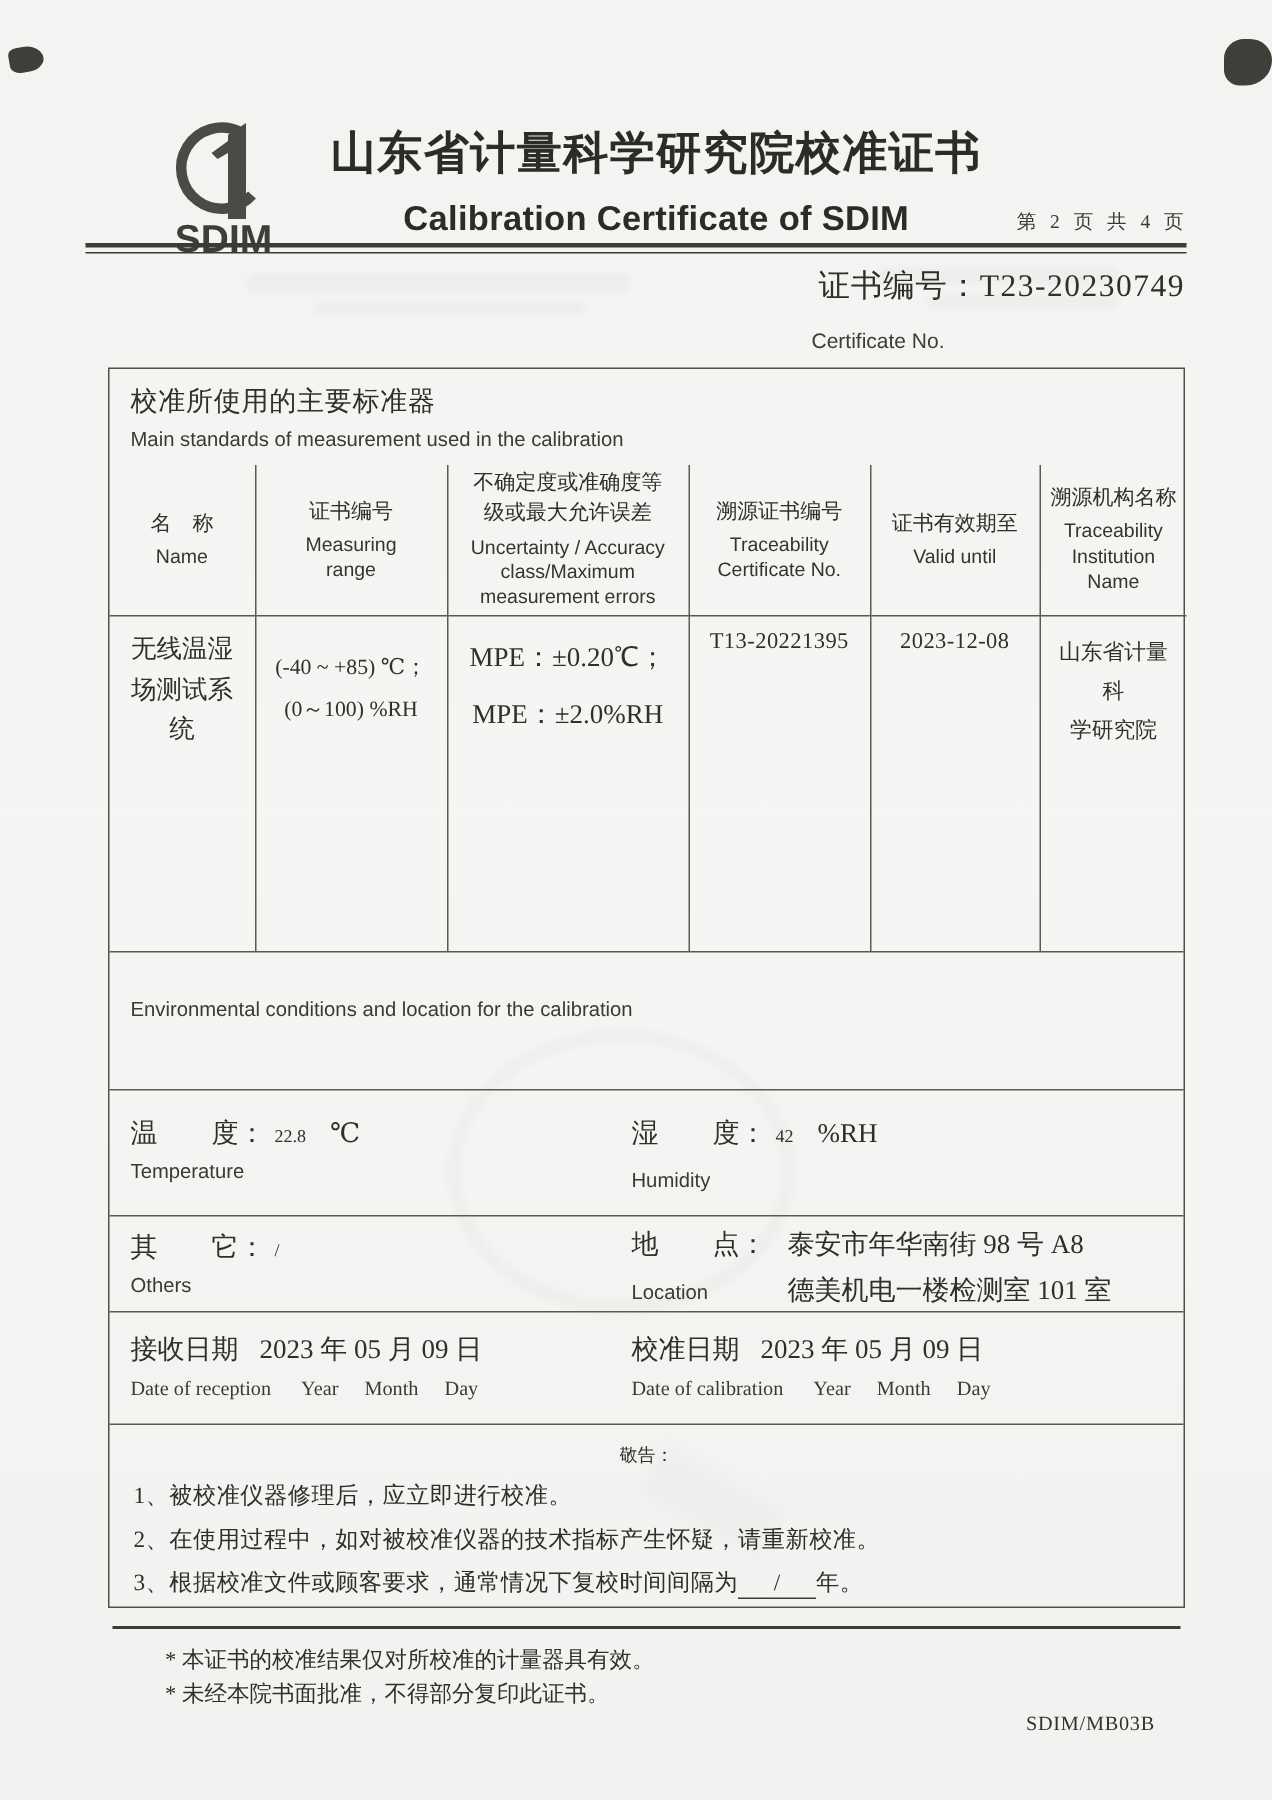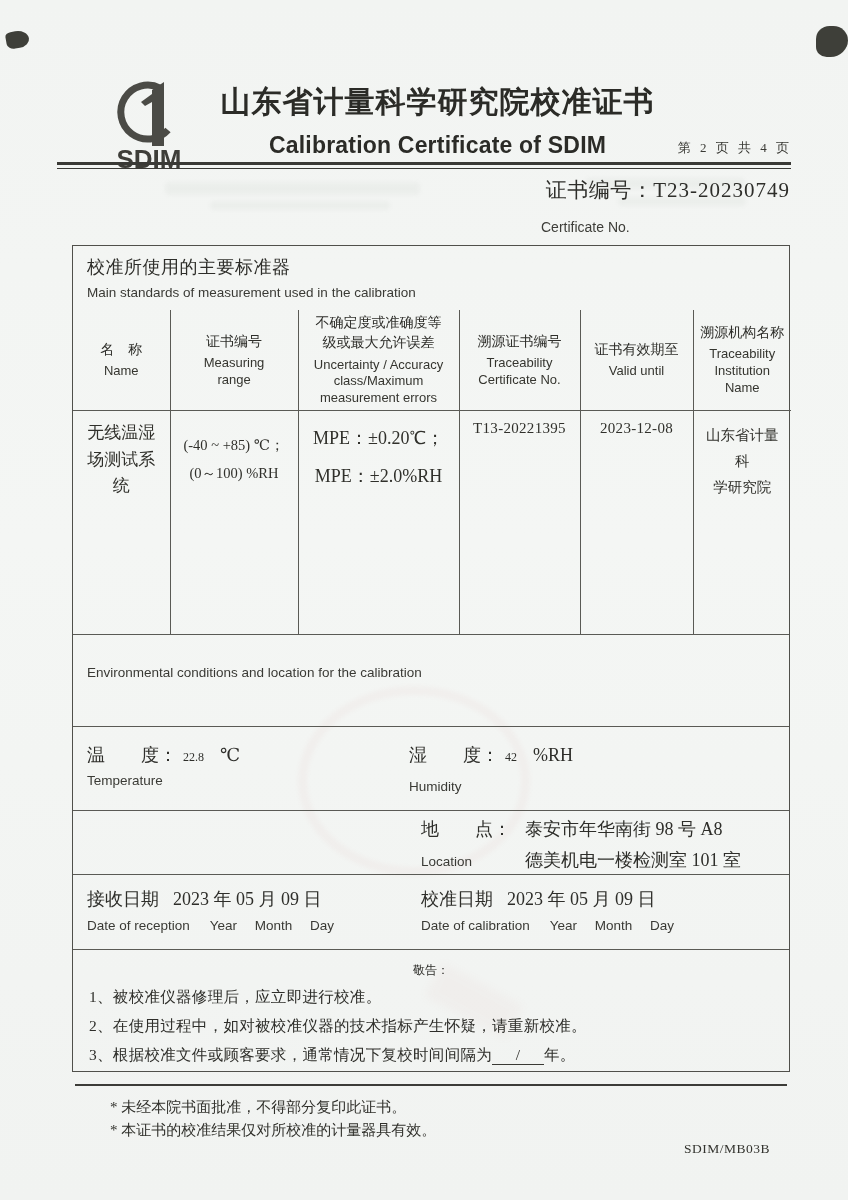--- a/index.html
+++ b/index.html
@@ -77,21 +77,21 @@
   .sec-dates{height:75px;}
   .env-item{position:absolute;}
   .env-cn{font-size:18px;color:#2e2e2a;}
   .env-cn .num{font-size:12px;padding:0 6px;}
   .env-en{font-size:13.5px;color:#3a3a35;margin-top:6px;font-family:"Liberation Sans","DejaVu Sans",sans-serif;}
   .loc-grid{display:grid;grid-template-columns:auto 1fr;column-gap:14px;row-gap:7px;align-items:baseline;}
   .loc-l1v,.loc-l2v{font-size:18px;color:#2e2e2a;}
   .loc-en{font-size:13.5px;color:#3a3a35;font-family:"Liberation Sans","DejaVu Sans",sans-serif;}
   .date-cn{font-size:18px;color:#2e2e2a;}
   .date-cn .dv{margin-left:14px;}
-  .date-en{font-size:13.5px;color:#3a3a35;margin-top:7px;font-family:Liberation Sans, sans-serif;}
+  .date-en{font-size:13.5px;color:#3a3a35;margin-top:7px;font-family:Liberation Serif, serif;}
   .date-en .ymd{margin-left:20px;word-spacing:14px;}
 
   
   .sec-notice{height:129px;padding:12px 16px;}
   .notice-title{font-size:12px;color:#2e2e2a;text-align:center;}
   .notice-line{font-size:15.5px;color:#2e2e2a;margin-top:8px;letter-spacing:.3px;}
   .fill-blank{display:inline-block;min-width:52px;text-align:center;border-bottom:1.2px solid #3a3a35;}
 
   
   .foot-rule{position:absolute;left:75px;top:1084px;width:712px;border-top:2.6px solid #3c3c38;}
@@ -207,27 +207,31 @@
 
     <div class="sec sec-envtitle">
       <div class="sec-title-en sans">Environmental conditions and location for the calibration</div>
     </div>
 
     <div class="sec sec-envrow1">
       <div class="env-item" style="left:14px;top:16px;">
         <div class="env-cn serif"><span>温　　度：</span><span class="num">22.8</span><span style="padding-left:10px;">℃</span></div>
         <div class="env-en">Temperature</div>
       </div>
-      <div class="env-item" style="left:336px;top:16px;">
+      <div class="env-item" style="left:348px;top:16px;">
         <div class="env-cn serif"><span>湿　　度：</span><span class="num">42</span><span style="padding-left:10px;">%RH</span></div>
         <div class="env-en" style="margin-top:12px;">Humidity</div>
       </div>
     </div>
 
     <div class="sec sec-envrow2">
+      <div class="env-item" style="left:14px;top:8px;">
+        <div class="env-cn serif"><span>其　　它：</span><span class="num">/</span></div>
+        <div class="env-en">Others</div>
+      </div>
       <div class="env-item" style="left:348px;top:6px;">
         <div class="loc-grid">
           <span class="env-cn serif">地　　点：</span>
           <span class="loc-l1v serif">泰安市年华南街 98 号 A8</span>
           <span class="loc-en">Location</span>
           <span class="loc-l2v serif">德美机电一楼检测室 101 室</span>
         </div>
       </div>
     </div>
 
@@ -245,18 +249,18 @@
     <div class="sec sec-notice">
       <div class="notice-title serif">敬告：</div>
       <div class="notice-line serif">1、被校准仪器修理后，应立即进行校准。</div>
       <div class="notice-line serif">2、在使用过程中，如对被校准仪器的技术指标产生怀疑，请重新校准。</div>
       <div class="notice-line serif"><span>3、根据校准文件或顾客要求，通常情况下复校时间间隔为</span><span class="fill-blank">/</span><span>年。</span></div>
     </div>
   </div>
 
   <div class="foot-rule"></div>
   <div class="foot-notes serif">
+    <div>* 本证书的校准结果仅对所校准的计量器具有效。</div>
     <div>* 未经本院书面批准，不得部分复印此证书。</div>
-    <div>* 本证书的校准结果仅对所校准的计量器具有效。</div>
   </div>
   <div class="form-no serif">SDIM/MB03B</div>
 
 </div>
 
 </body></html>

